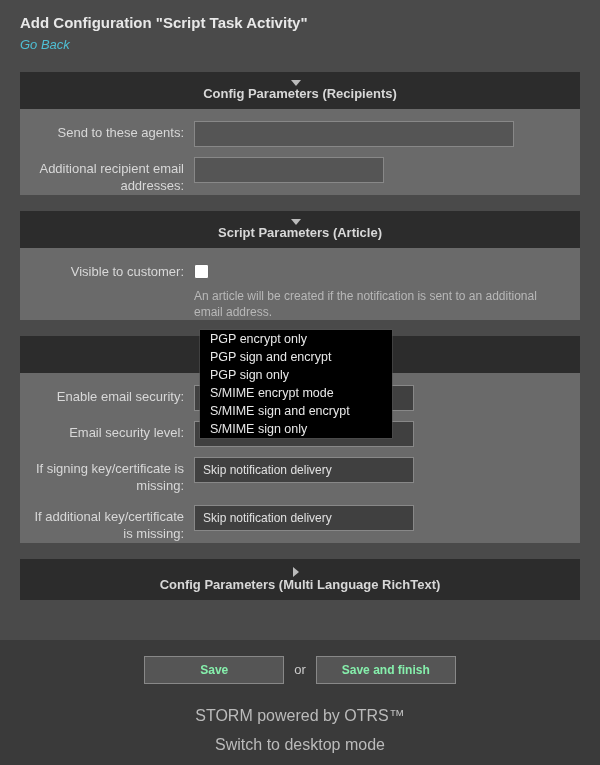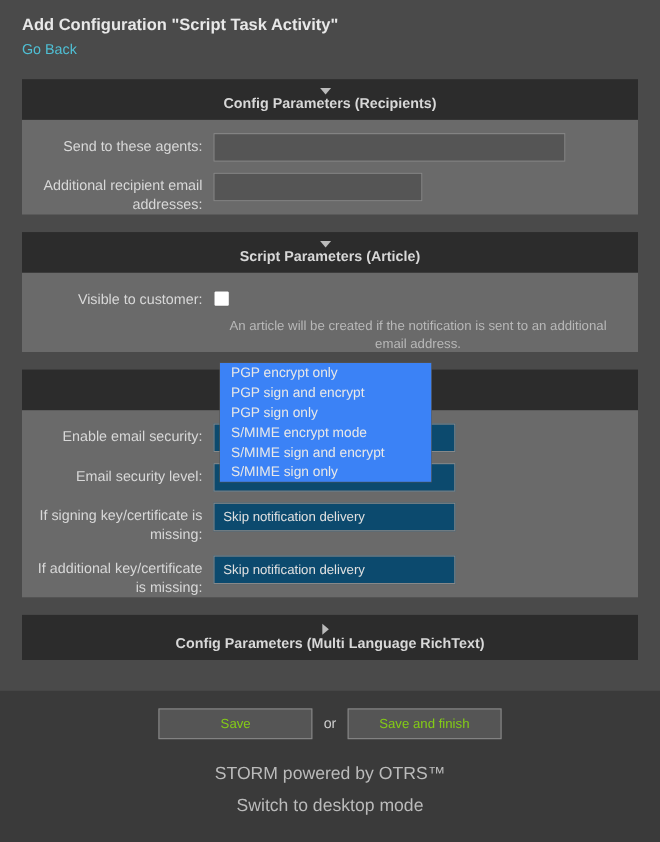--- a/index.html
+++ b/index.html
@@ -18,20 +18,21 @@
     font-size: 15px;
     font-weight: 700;
   }
   .back-link {
     color: #4fbfd4;
     font-size: 13px;
     text-decoration: none;
     display: inline-block;
     margin-top: 6px;
     cursor: pointer;
+    font-style: italic;
   }
   .content {
     padding: 10px 20px 20px 20px;
   }
   .section {
     margin-bottom: 16px;
   }
   .section-header {
     background: #2c2c2c;
     padding: 8px 10px;
@@ -99,37 +100,36 @@
     border-radius: 2px;
     display: inline-block;
     margin-top: 4px;
     cursor: pointer;
   }
   .help-text {
     color: #b8b8b8;
     font-size: 12px;
     line-height: 1.35;
     margin-top: 6px;
-    text-align: center;
   }
   .select-box {
-    background: #0c4a6e;
+    background: #404040;
     border: 1px solid #888;
     height: 26px;
     width: 220px;
     color: #e0e0e0;
     padding: 4px 8px;
     font-size: 12px;
     display: flex;
     align-items: center;
     cursor: pointer;
   }
   .dropdown-pop {
     position: absolute;
-    background: #3b82f6;
+    background: #000000;
     border: none;
     width: 192px;
     left: 180px;
     top: -43px;
     z-index: 20;
     box-shadow: 0 0 0 0.5px #555;
   }
   .dropdown-pop .opt {
     padding: 2px 10px;
     color: #e8e8e8;
@@ -144,22 +144,22 @@
   .button-row {
     display: flex;
     align-items: center;
     justify-content: center;
     gap: 10px;
     margin-bottom: 18px;
   }
   .btn {
     background: #555;
     border: 1px solid #888;
-    color: #84cc16;
-    font-weight: 400;
+    color: #86efac;
+    font-weight: 700;
     font-size: 12px;
     height: 28px;
     width: 140px;
     cursor: pointer;
   }
   .or-sep {
     color: #ccc;
     font-size: 13px;
   }
   .footer-text {
@@ -252,21 +252,21 @@
       </div>
       <div class="form-row" style="margin-bottom:0;">
         <div class="lbl">If additional key/certificate is missing:</div>
         <div class="ctrl">
           <div class="select-box">Skip notification delivery</div>
         </div>
       </div>
     </div>
   </div>
 
-  <div class="section" style="margin-bottom:8px;">
+  <div class="section" style="margin-bottom:20px;">
     <div class="section-header">
       <span class="tri right"></span>
       <span>Config Parameters (Multi Language RichText)</span>
     </div>
   </div>
 
 </div>
 
 <div class="footer">
   <div class="button-row">

